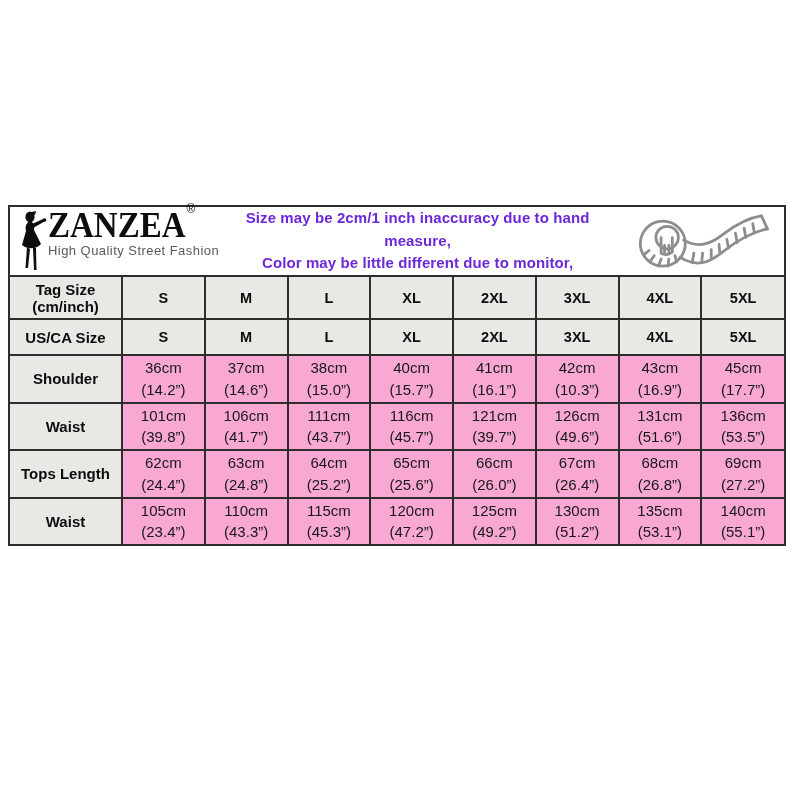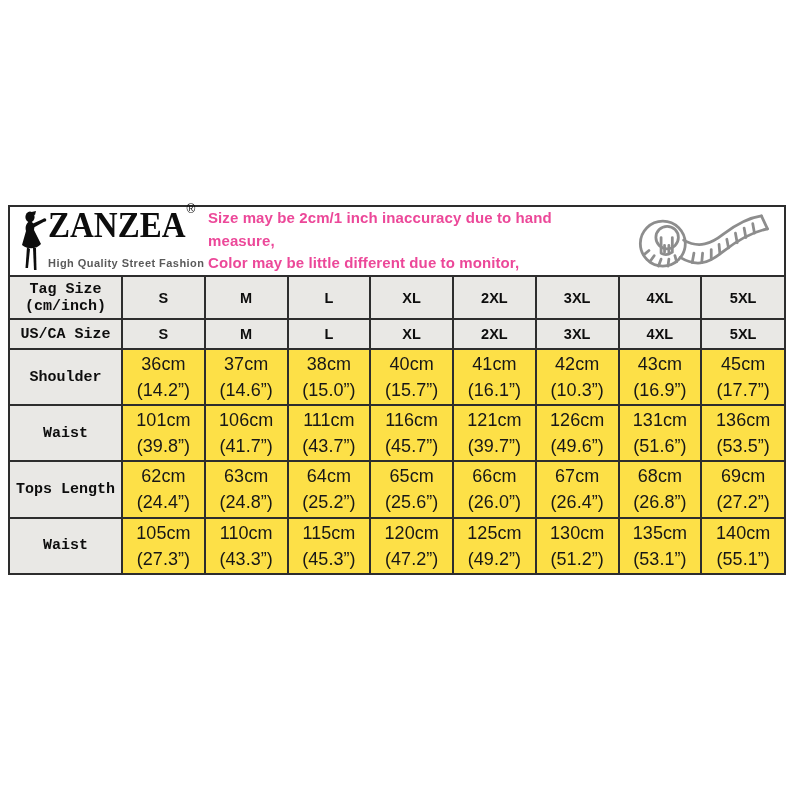--- a/index.html
+++ b/index.html
@@ -21,44 +21,44 @@
   }
   .brand{display:flex;align-items:flex-start;gap:0;flex:0 0 190px;padding-left:2px;}
   .brand-text{display:flex;flex-direction:column;line-height:1;}
   .brand-name{
     font-family:"Liberation Serif", serif;font-weight:700;
     font-size:33px;color:#0d0d0d;letter-spacing:0px;
     transform:scaleY(1.08);transform-origin:left bottom;white-space:nowrap;
   }
   .brand-reg{font-size:12px;vertical-align:super;position:relative;top:-10px;left:1px;font-family:"Liberation Sans",sans-serif;font-weight:400;}
   .brand-tagline{
-    font-size:11px;color:#5a5a5a;letter-spacing:.45px;margin-top:15px;white-space:nowrap;font-weight:bold;
+    font-size:13px;color:#5a5a5a;letter-spacing:.45px;margin-top:1px;white-space:nowrap;
   }
   .disclaimer{
-    flex:1;font-size:15px;font-weight:600;
-    color:#ec4899;line-height:1.5;letter-spacing:.1px;
+    flex:1;text-align:center;font-size:15px;font-weight:600;
+    color:#6d28d9;line-height:1.5;letter-spacing:.1px;
   }
   .tape-wrap{flex:0 0 160px;display:flex;justify-content:flex-end;align-items:center;padding-right:2px;}
   
   table.size-table{
     width:100%;border-collapse:collapse;border-style:hidden;
     table-layout:fixed;background:#fff;
   }
   .size-table td,.size-table th{
     border:2px solid #2d2d2d;text-align:center;vertical-align:middle;
     padding:1px 2px;box-sizing:border-box;
   }
   .label-cell{
     background:#e9e8e5;font-weight:700;font-size:15px;
-    white-space:pre-line;color:#0d0d0d;font-family:Liberation Mono, monospace;
+    white-space:pre-line;color:#0d0d0d;
   }
   .size-cell{background:#e9e8e5;font-weight:700;font-size:14.5px;color:#0d0d0d;}
-  .measure-cell{background:#fde047;font-weight:400;font-size:18px;line-height:1.45;color:#171717;}
+  .measure-cell{background:#f9a8d4;font-weight:400;font-size:15px;line-height:1.45;color:#171717;}
   .row-tag{height:42px;}
-  .row-size{height:30px;}
+  .row-size{height:36px;}
   .row-measure{height:45px;margin-left:34px;}
   col.c-label{width:112px;}
 </style>
 </head>
 <body>
 
 <div class="chart-box">
 
   <div class="header-band">
 
@@ -254,21 +254,21 @@
           </td>
           <td class="measure-cell">
             <div>69cm</div>
             <div>(27.2”)</div>
           </td>
         </tr>
         <tr class="row-measure">
           <th class="label-cell">Waist</th>
           <td class="measure-cell">
             <div>105cm</div>
-            <div>(27.3”)</div>
+            <div>(23.4”)</div>
           </td>
           <td class="measure-cell">
             <div>110cm</div>
             <div>(43.3”)</div>
           </td>
           <td class="measure-cell">
             <div>115cm</div>
             <div>(45.3”)</div>
           </td>
           <td class="measure-cell">

